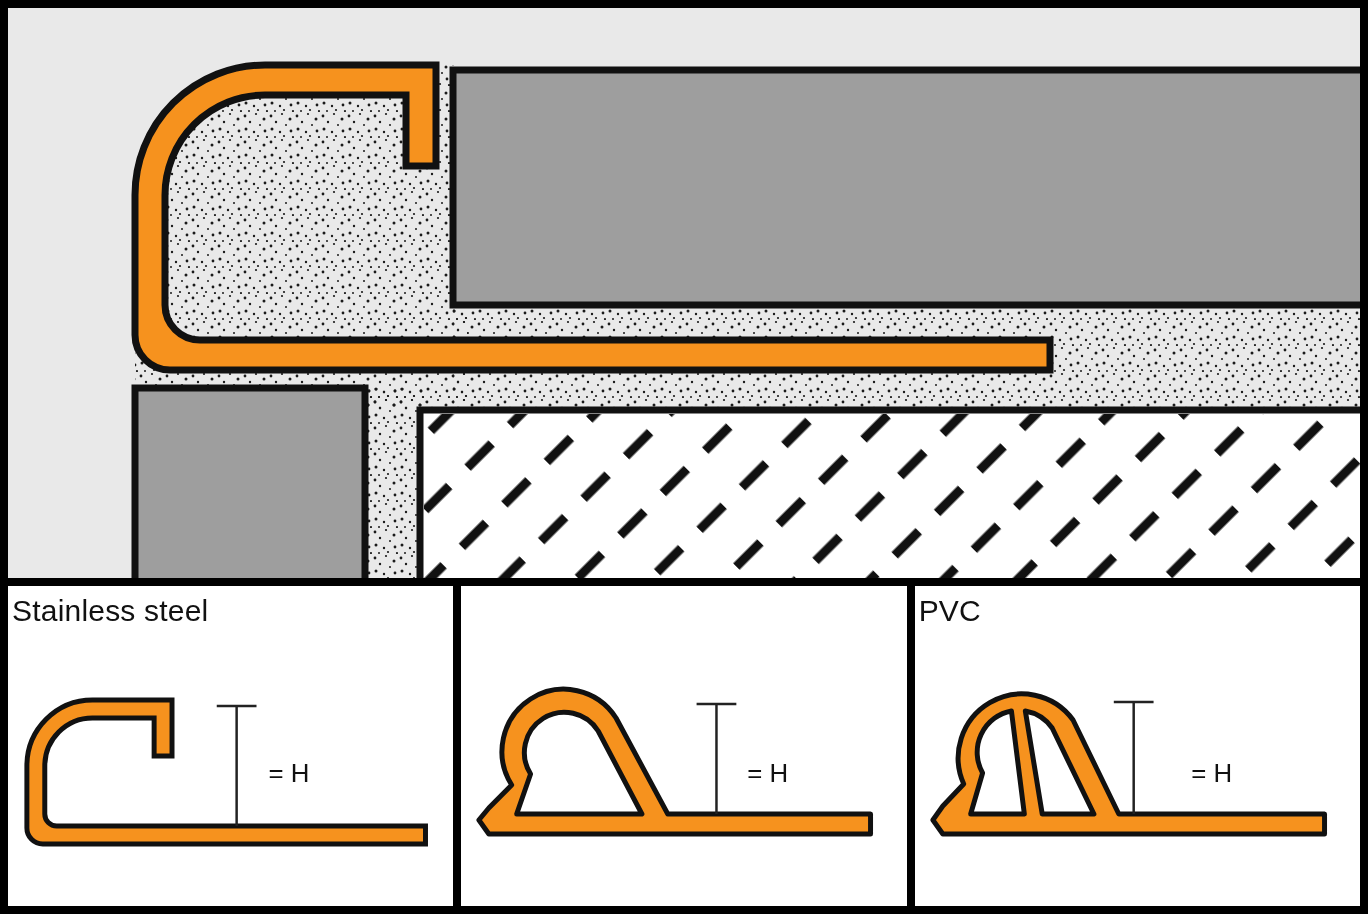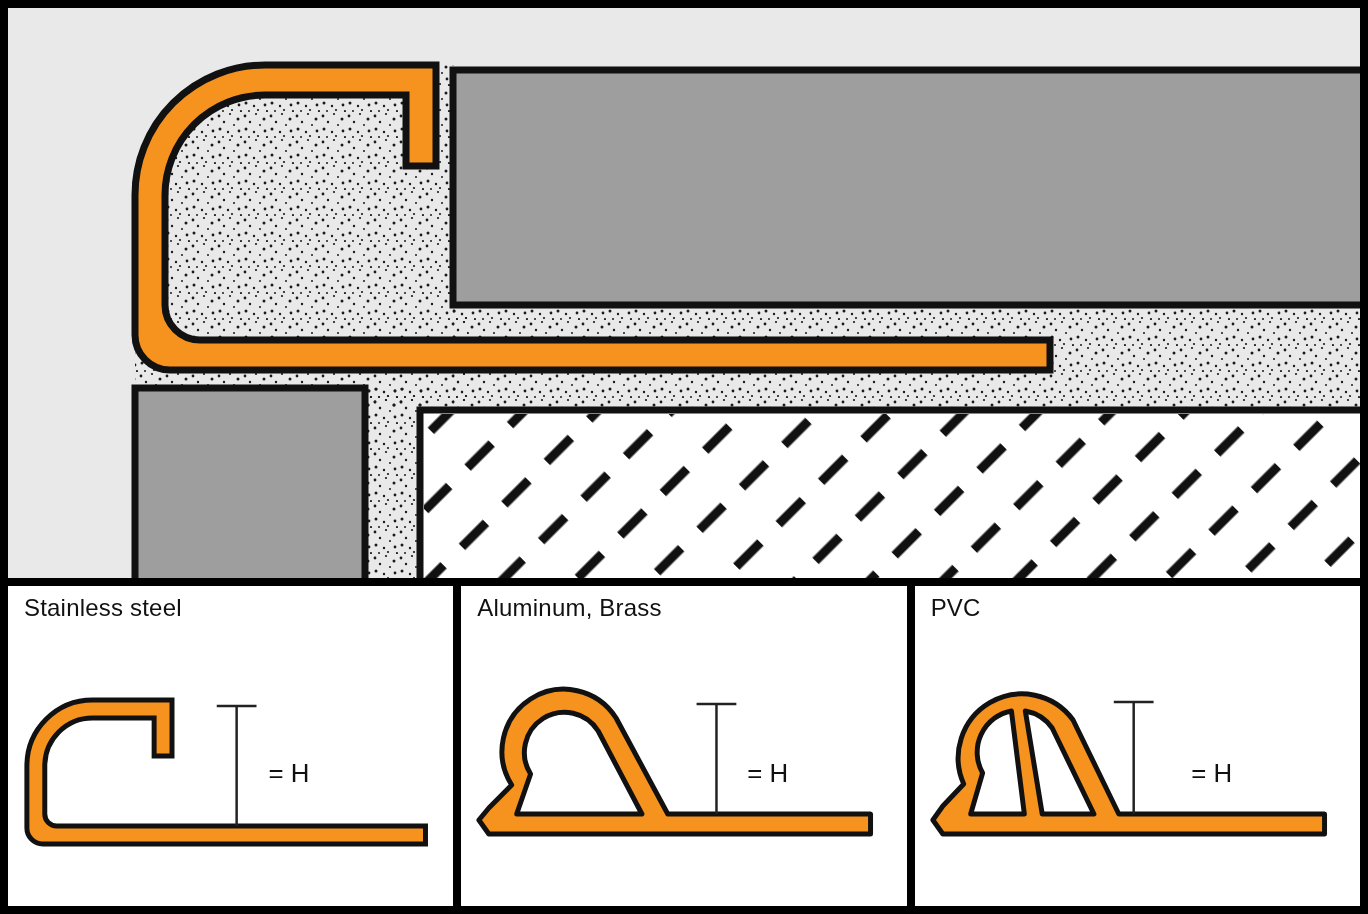--- a/index.html
+++ b/index.html
@@ -12,22 +12,22 @@
     position:absolute; left:8px; top:8px; width:1352px; height:570px;
     background:#e9e9e9;
   }
   .top-diagram svg { display:block; width:100%; height:100%; }
   .bottom-row {
     position:absolute; left:8px; top:586px; width:1352px; height:320px;
     display:flex; gap:8px; background:#000;
   }
   .panel { flex:1 1 0; background:#fff; position:relative; overflow:hidden; }
   .panel-label {
-    position:absolute; left:16px; top:8px;
-    font-size:24px; color:#111; letter-spacing:0.2px; z-index:2;
+    position:absolute; left:4px; top:8px;
+    font-size:30px; color:#111; letter-spacing:0.2px; z-index:2;
     white-space:nowrap;
   }
   .panel svg { position:absolute; left:0; top:0; width:100%; height:100%; }
 </style>
 </head>
 <body>
 
 <div class="frame">
 
   <div class="top-diagram">
@@ -84,21 +84,20 @@
                  A 48 48 0 0 1 85,132 L 147,132 L 147,170 L 165,170 Z" fill="#f6921e" stroke="#111" stroke-width="5"></path>
         <g>
           <line x1="210" y1="120" x2="250" y2="120" stroke="#222" stroke-width="2.5"></line>
           <line x1="230" y1="120" x2="230" y2="240" stroke="#222" stroke-width="2.5"></line>
           <text x="262" y="196" font-size="26" fill="#111" font-family="Liberation Sans, sans-serif">= H</text>
         </g>
       </svg>
     </div>
 
     <div class="panel">
-      <div class="panel-label">Aluminum, Brass</div>
       <svg viewBox="0 0 448 320" preserveAspectRatio="none">
         <path d="M 51,199 A 62 62 0 0 1 156,132 L 208,228 L 412,228 L 412,248
                  L 28,248 L 18,234 L 28,222 Z
                  M 70,188 A 40 40 0 0 1 138,145 L 182,228 L 56,228 Z" fill="#f6921e" stroke="#111" stroke-width="5" fill-rule="evenodd" stroke-linejoin="round"></path>
         <g>
           <line x1="237" y1="118" x2="277" y2="118" stroke="#222" stroke-width="2.5"></line>
           <line x1="257" y1="118" x2="257" y2="228" stroke="#222" stroke-width="2.5"></line>
           <text x="288" y="196" font-size="26" fill="#111" font-family="Liberation Sans, sans-serif">= H</text>
         </g>
       </svg>

